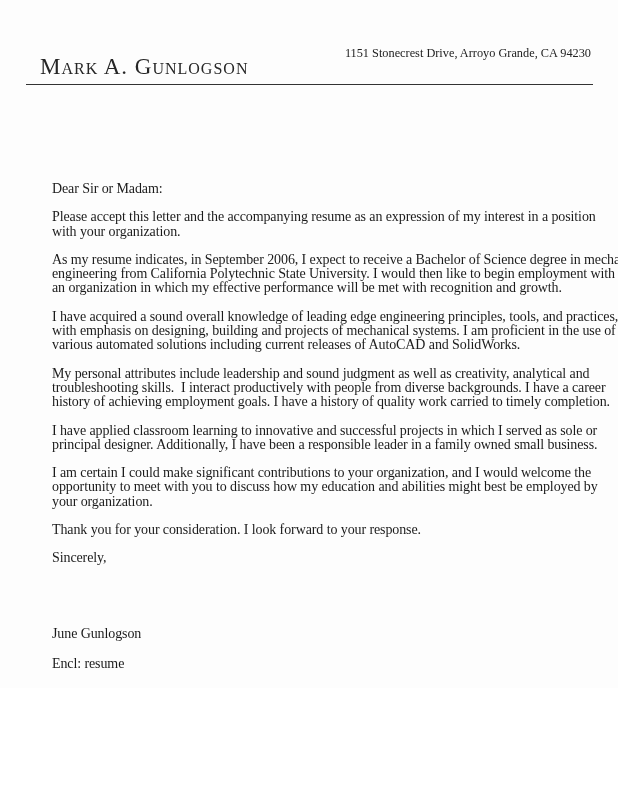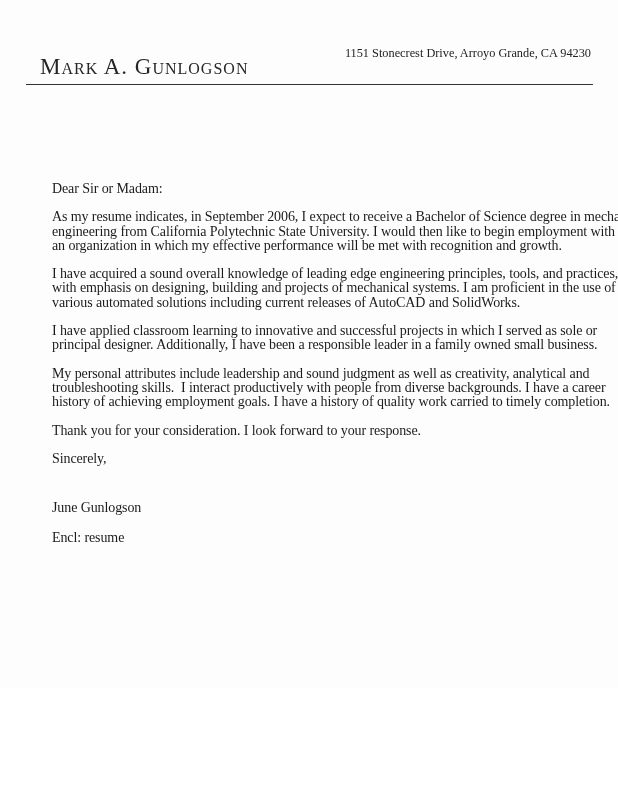--- a/index.html
+++ b/index.html
@@ -59,21 +59,21 @@
     font-size: 14px;
     line-height: 14.3px;
     letter-spacing: -0.1px;
     color: #1b1b1b;
   }
   .letter-body p {
     margin: 0 0 14px 0;
     white-space: pre;
   }
   p.closing {
-    margin-bottom: 35px;
+    margin-bottom: 61px;
   }
   p.sig-name {
     margin-bottom: 16px;
   }
   p.enclosure {
     margin-bottom: 1px;
   }
 </style>
 </head>
 <body>
@@ -86,31 +86,36 @@
     <div class="letterhead-contact">
       <div>1151 Stonecrest Drive, Arroyo Grande, CA 94230</div>
     </div>
 
     <div class="letterhead-rule"></div>
   </header>
 
   <main class="letter-body">
     <p class="salutation">Dear Sir or Madam:</p>
 
+    <p>Please accept this letter and the accompanying resume as an expression of my interest in a position
+with your organization.</p>
     <p>As my resume indicates, in September 2006, I expect to receive a Bachelor of Science degree in mechanical
 engineering from California Polytechnic State University. I would then like to begin employment with
 an organization in which my effective performance will be met with recognition and growth.</p>
     <p>I have acquired a sound overall knowledge of leading edge engineering principles, tools, and practices,
 with emphasis on designing, building and projects of mechanical systems. I am proficient in the use of
 various automated solutions including current releases of AutoCAD and SolidWorks.</p>
-    <p>I have applied classroom learning to innovative and successful projects in which I served as sole or
-principal designer. Additionally, I have been a responsible leader in a family owned small business.</p>
     <p>My personal attributes include leadership and sound judgment as well as creativity, analytical and
 troubleshooting skills.  I interact productively with people from diverse backgrounds. I have a career
 history of achieving employment goals. I have a history of quality work carried to timely completion.</p>
+    <p>I have applied classroom learning to innovative and successful projects in which I served as sole or
+principal designer. Additionally, I have been a responsible leader in a family owned small business.</p>
+    <p>I am certain I could make significant contributions to your organization, and I would welcome the
+opportunity to meet with you to discuss how my education and abilities might best be employed by
+your organization.</p>
     <p>Thank you for your consideration. I look forward to your response.</p>
 
     <p class="closing">Sincerely,</p>
 
     <p class="sig-name">June Gunlogson</p>
 
     <p class="enclosure">Encl: resume</p>
   </main>
 
 </div>

